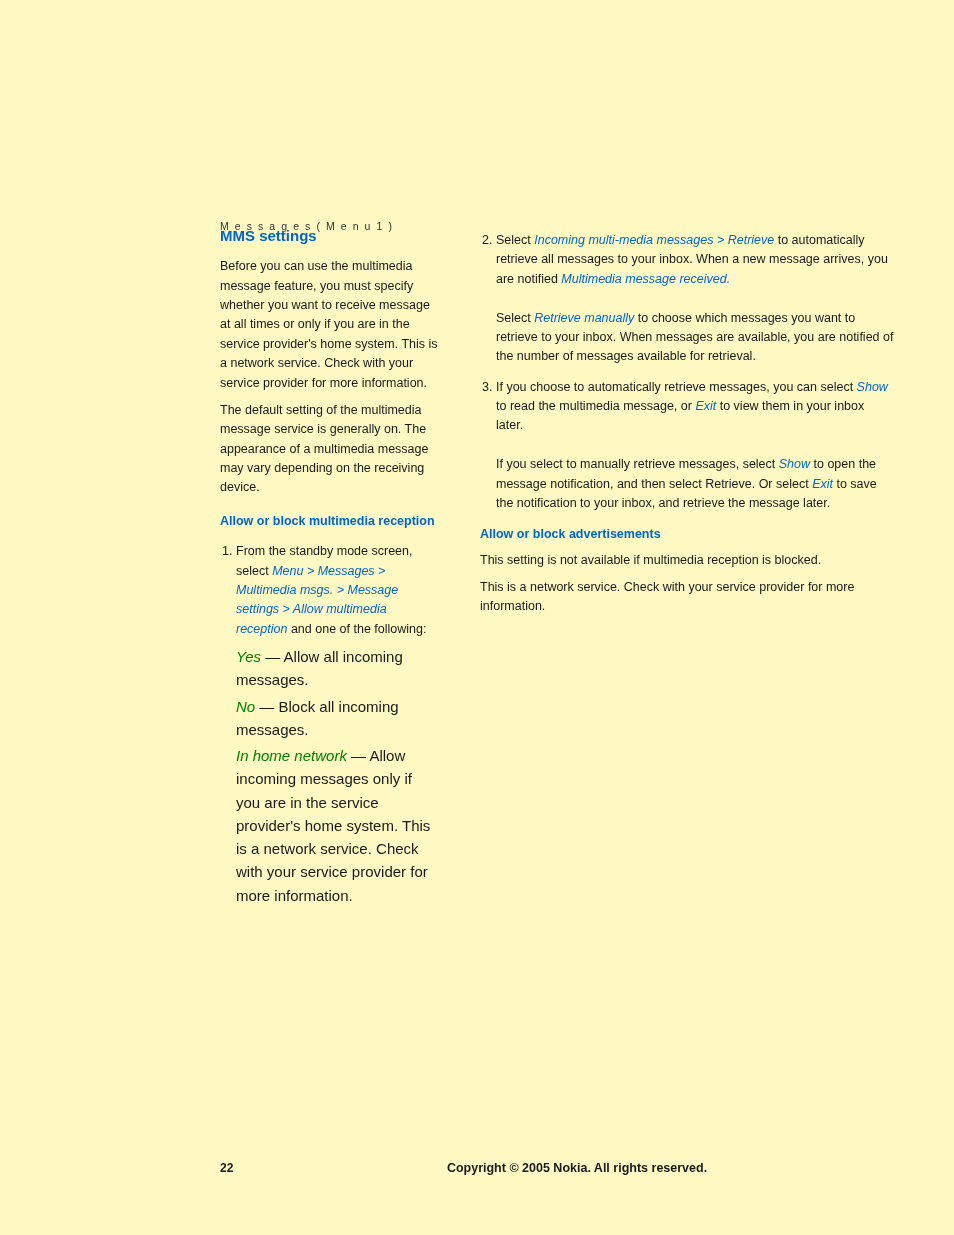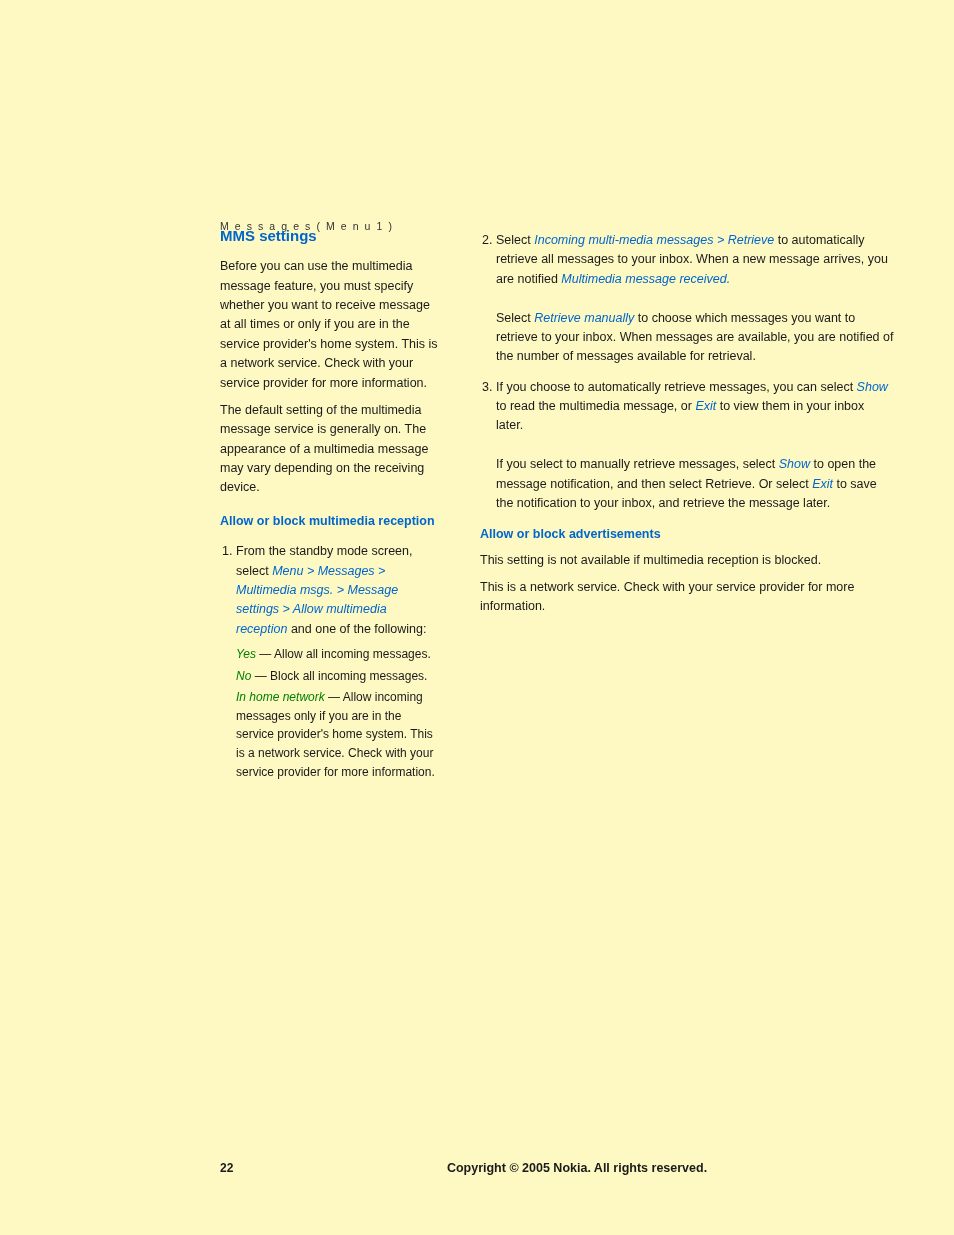--- a/index.html
+++ b/index.html
@@ -87,21 +87,21 @@
       color: #0066cc;
     }
 
     .italic-green {
       font-style: italic;
       color: #008000;
     }
 
     .option-line {
       margin-bottom: 3px;
-      font-size: 12px;
+      font-size: 15px;
     }
 
     .footer-area {
       position: absolute;
       bottom: 60px;
       left: 220px;
       right: 60px;
       display: flex;
       flex-direction: row;
       align-items: center;

